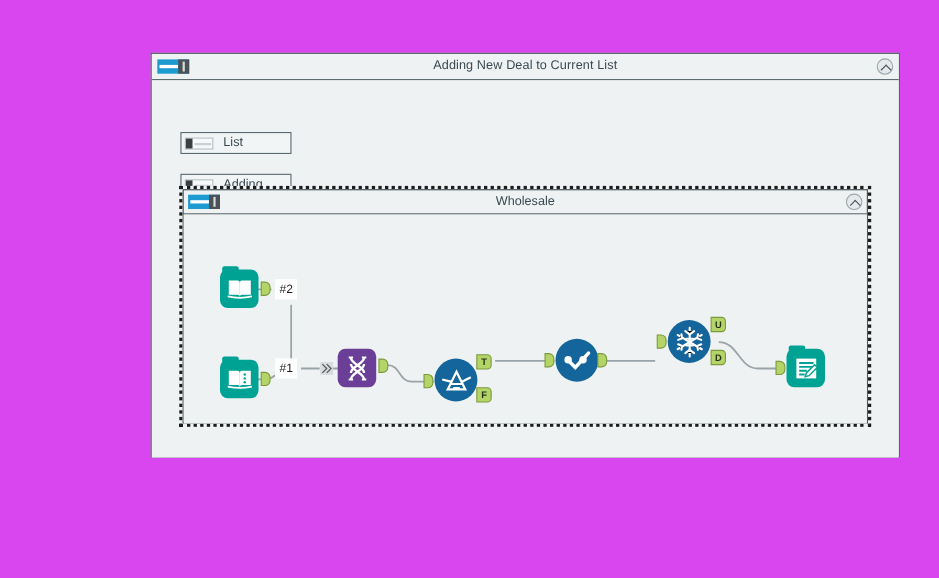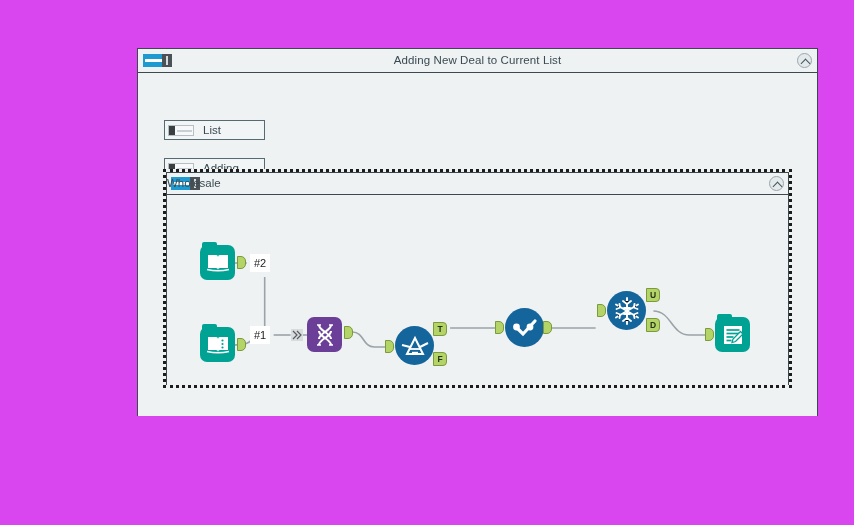--- a/index.html
+++ b/index.html
@@ -72,21 +72,21 @@
   }
   .sel-cntr .inner{
     position:absolute;left:0;top:0;right:0;bottom:0;
     border:1px solid #3c4a4f;box-sizing:border-box;background:#eef2f3;
   }
   .sel-head{
     position:relative;height:22px;border-bottom:1px solid #3c4a4f;box-sizing:border-box;
   }
   .sel-title{
     position:absolute;left:0;right:0;top:0;height:21px;line-height:21px;
-    text-align:left;font-size:11.5px;color:#3b4a52;
+    text-align:center;font-size:11.5px;color:#3b4a52;
   }
   .canvas{position:relative;height:190px;background:#eef2f3;overflow:hidden;}
 
   
   .node{position:absolute;}
   .sq{
     width:35px;height:35px;border-radius:7px;box-sizing:border-box;
     display:flex;align-items:center;justify-content:center;
   }
   .circ{

